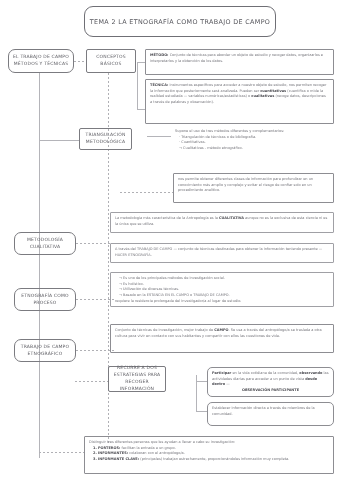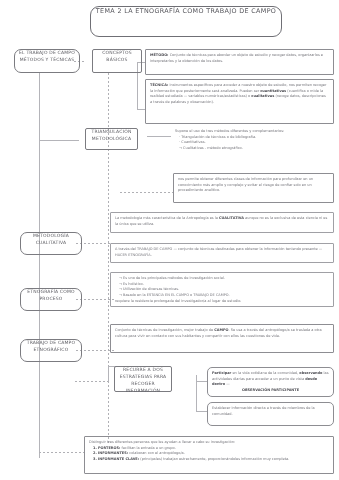--- a/index.html
+++ b/index.html
@@ -10,25 +10,24 @@
     color:#6d6d72;
     overflow:hidden;
     position:relative;
   }
   #map{position:absolute;inset:0;}
 
   .node{
     position:absolute;
     box-sizing:border-box;
     border:1px solid #7b7b80;
-    display:flex;justify-content:center;
+    display:flex;align-items:center;justify-content:center;
     text-align:center;
     color:#5f5f65;
     letter-spacing:.2px;
-    margin-left:6px;
   }
   .rounded{border-radius:7px;}
   .sq{border-radius:2px;}
   .title-node{
     border-radius:9px;
     border:1.2px solid #6f6f75;
     font-size:6.4px;
     letter-spacing:.35px;
     color:#56565c;
   }

